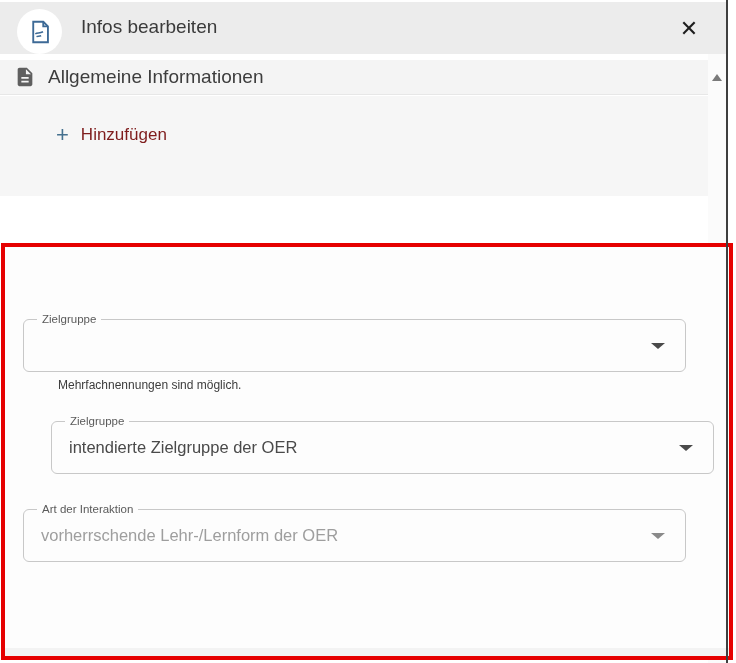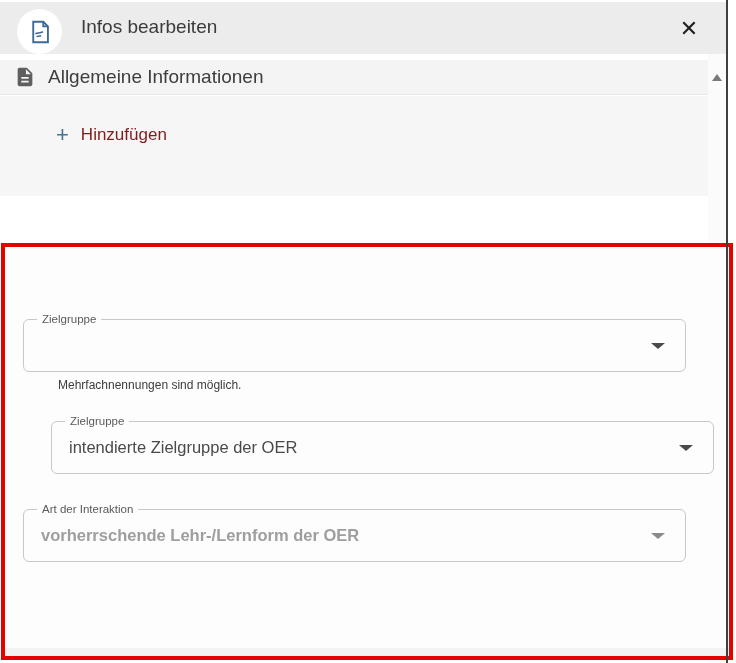--- a/index.html
+++ b/index.html
@@ -49,21 +49,21 @@
   
   .field { position:absolute; left:18px; width:663px; height:53px; background:#fdfdfd;
            border:1px solid #c8c8c8; border-radius:6px; cursor:pointer; }
   .field .flabel { position:absolute; left:13px; top:-8px; padding:0 5px; background:#fdfdfd;
                    font-size:11.5px; color:#5a5a5a; line-height:15px; }
   .field .fvalue { position:absolute; left:17px; top:0; height:100%; display:flex; align-items:center;
                    font-size:16.5px; color:#4a4a4a; }
   .field .arrow { position:absolute; right:20px; top:50%; margin-top:-3px; width:0; height:0;
                   border-left:7px solid transparent; border-right:7px solid transparent;
                   border-top:6px solid #4a4a4a; }
-  .field.muted .fvalue { color:#9e9e9e;font-weight:bold; }
+  .field.muted .fvalue { color:#9e9e9e; }
   .field.muted .arrow { border-top-color:#8a8a8a; }
   .field-1 { top:72px; }
   .helper { position:absolute; left:15px; top:131px; font-size:12px; color:#3c3c3c;margin-left:38px; }
   .field-2 { top:174px;margin-left:28px; }
   .field-3 { top:262px; }
 </style>
 </head>
 <body>
 
 <div class="screen">

